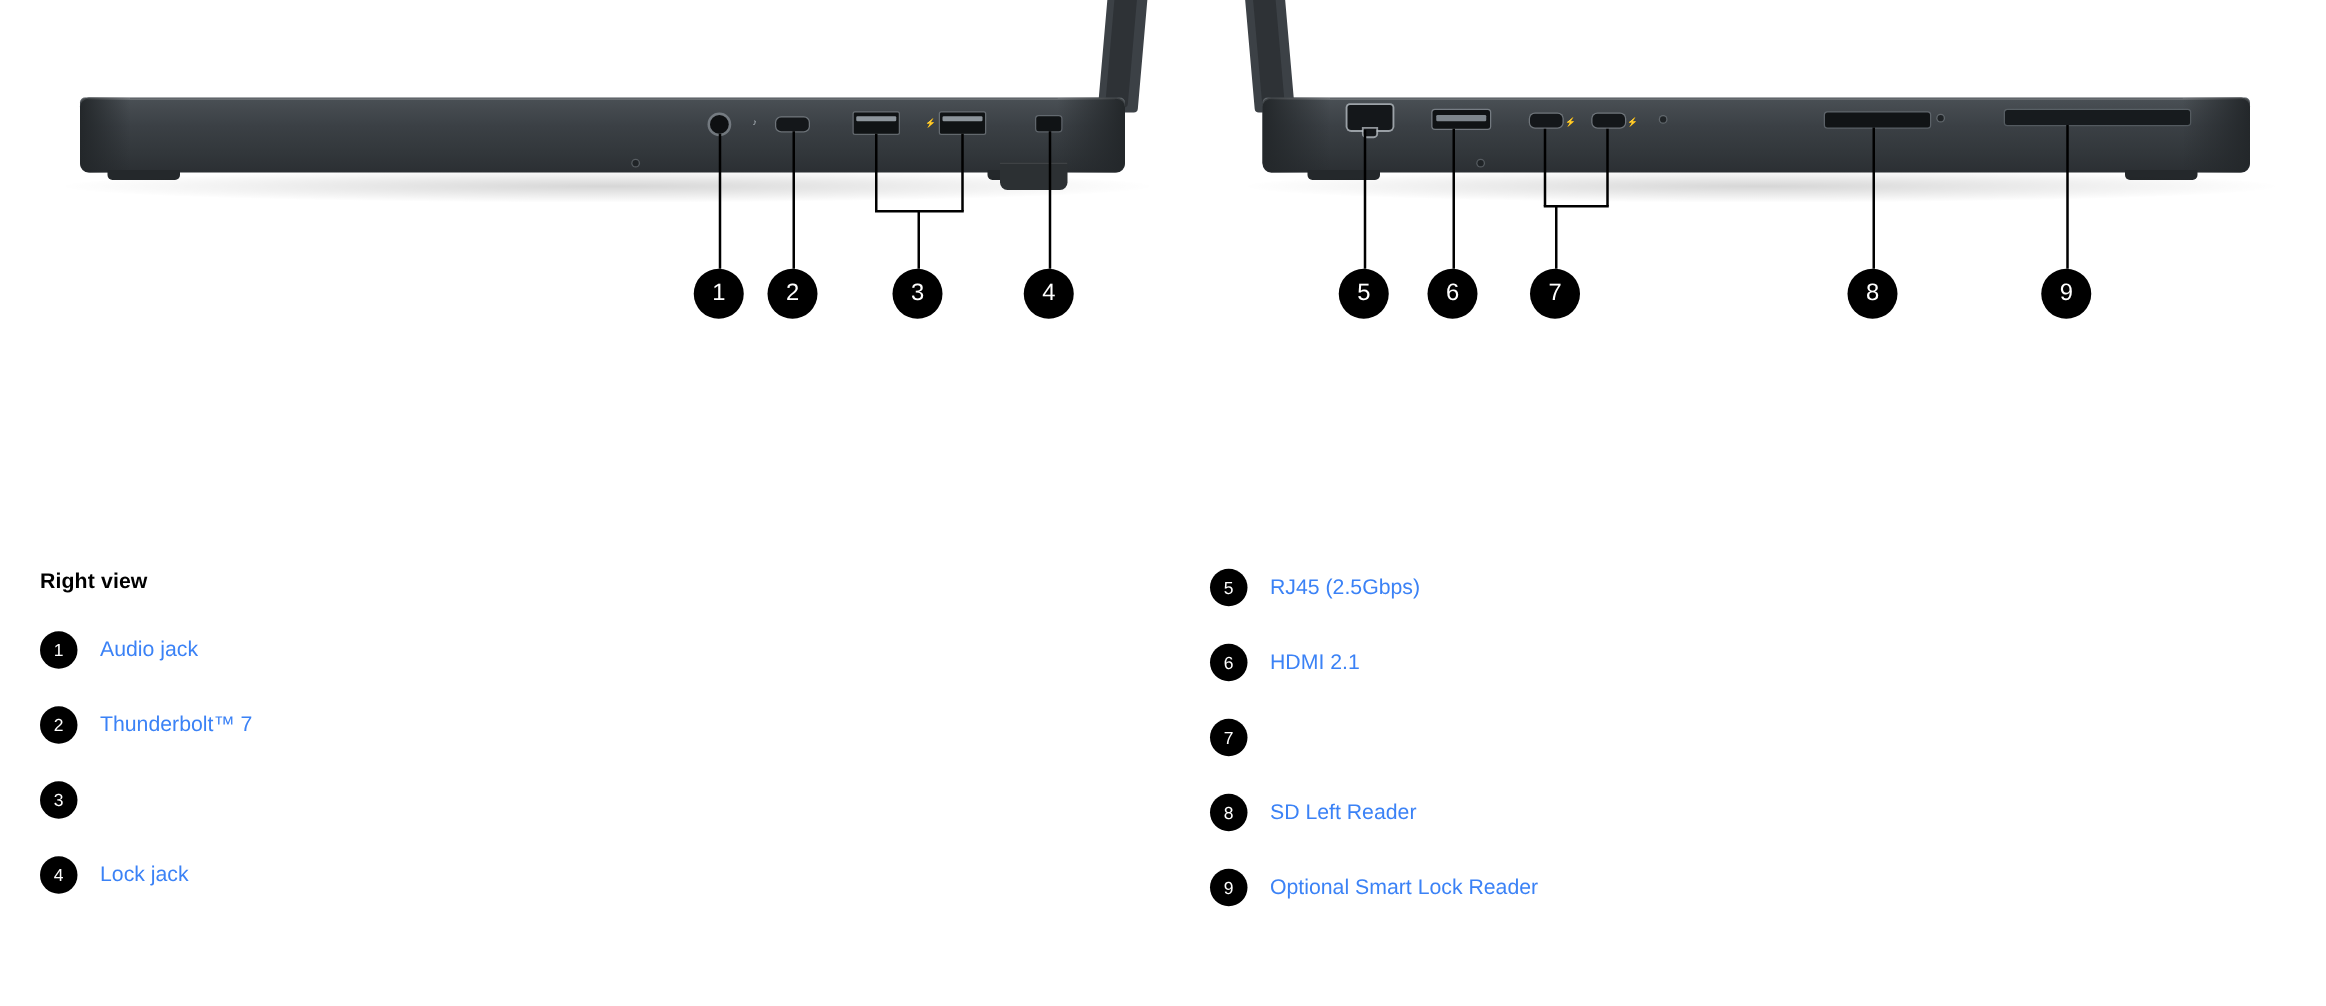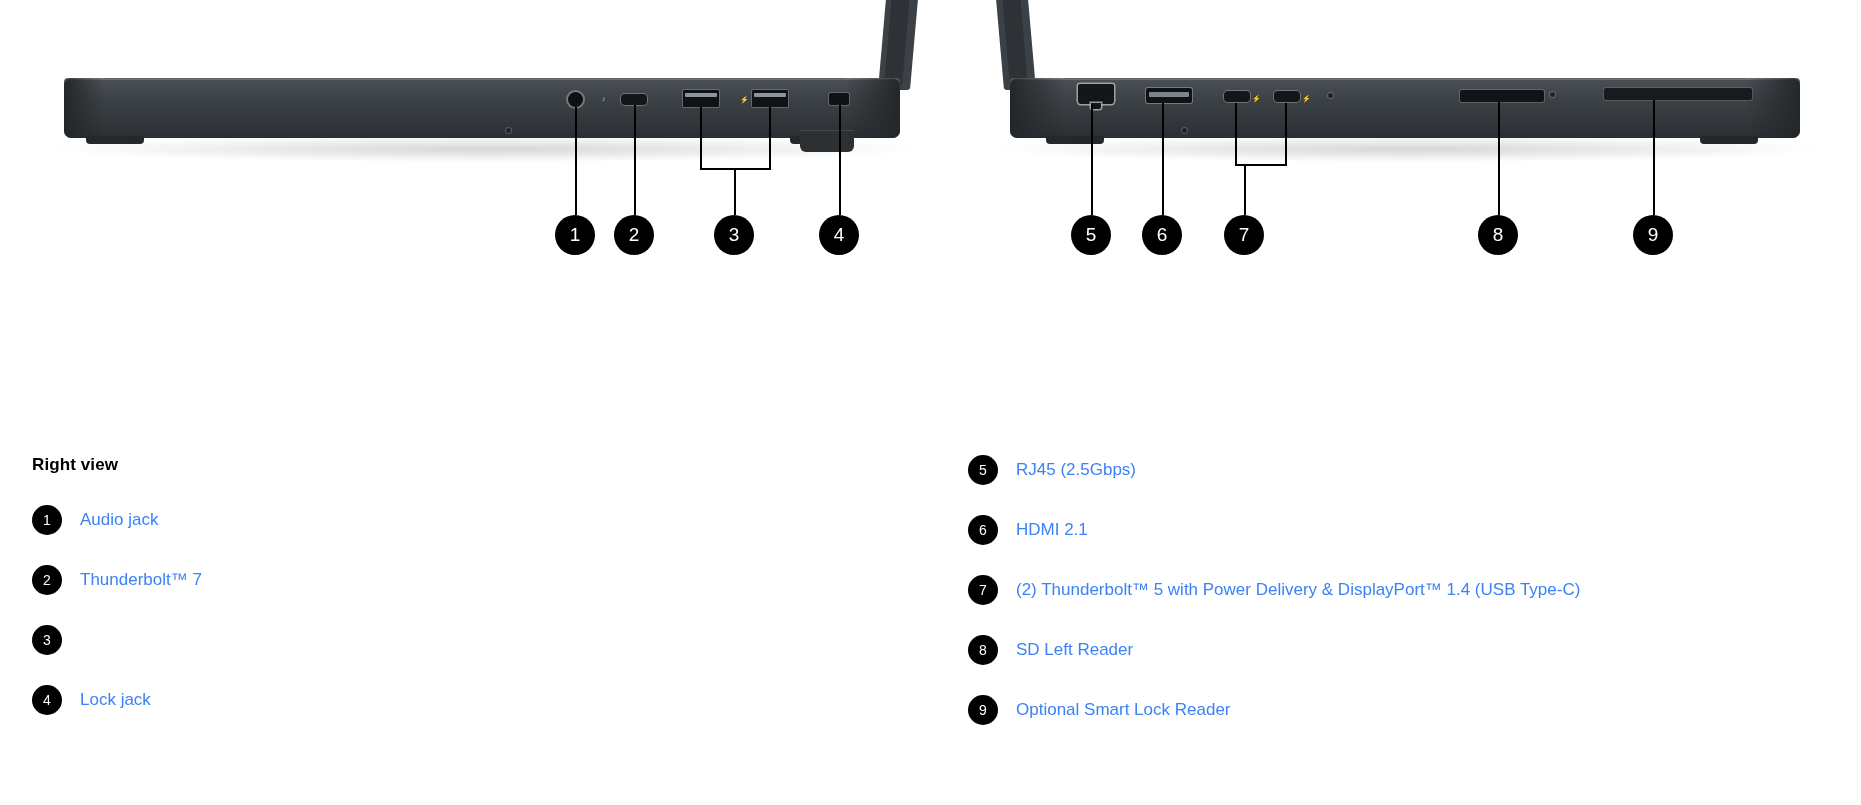--- a/index.html
+++ b/index.html
@@ -339,21 +339,20 @@
   <div class="legend-row">
     <div class="legend-badge">5</div>
     <div class="legend-text">RJ45 (2.5Gbps)</div>
   </div>
   <div class="legend-row">
     <div class="legend-badge">6</div>
     <div class="legend-text">HDMI 2.1</div>
   </div>
   <div class="legend-row">
     <div class="legend-badge">7</div>
-    <div class="legend-text">(2) Thunderbolt™ 5 with Power Delivery &amp; DisplayPort™ 1.4 (USB Type-C)</div>
   </div>
   <div class="legend-row">
     <div class="legend-badge">8</div>
     <div class="legend-text">SD Left Reader</div>
   </div>
   <div class="legend-row">
     <div class="legend-badge">9</div>
     <div class="legend-text">Optional Smart Lock Reader</div>
   </div>
 </div>

